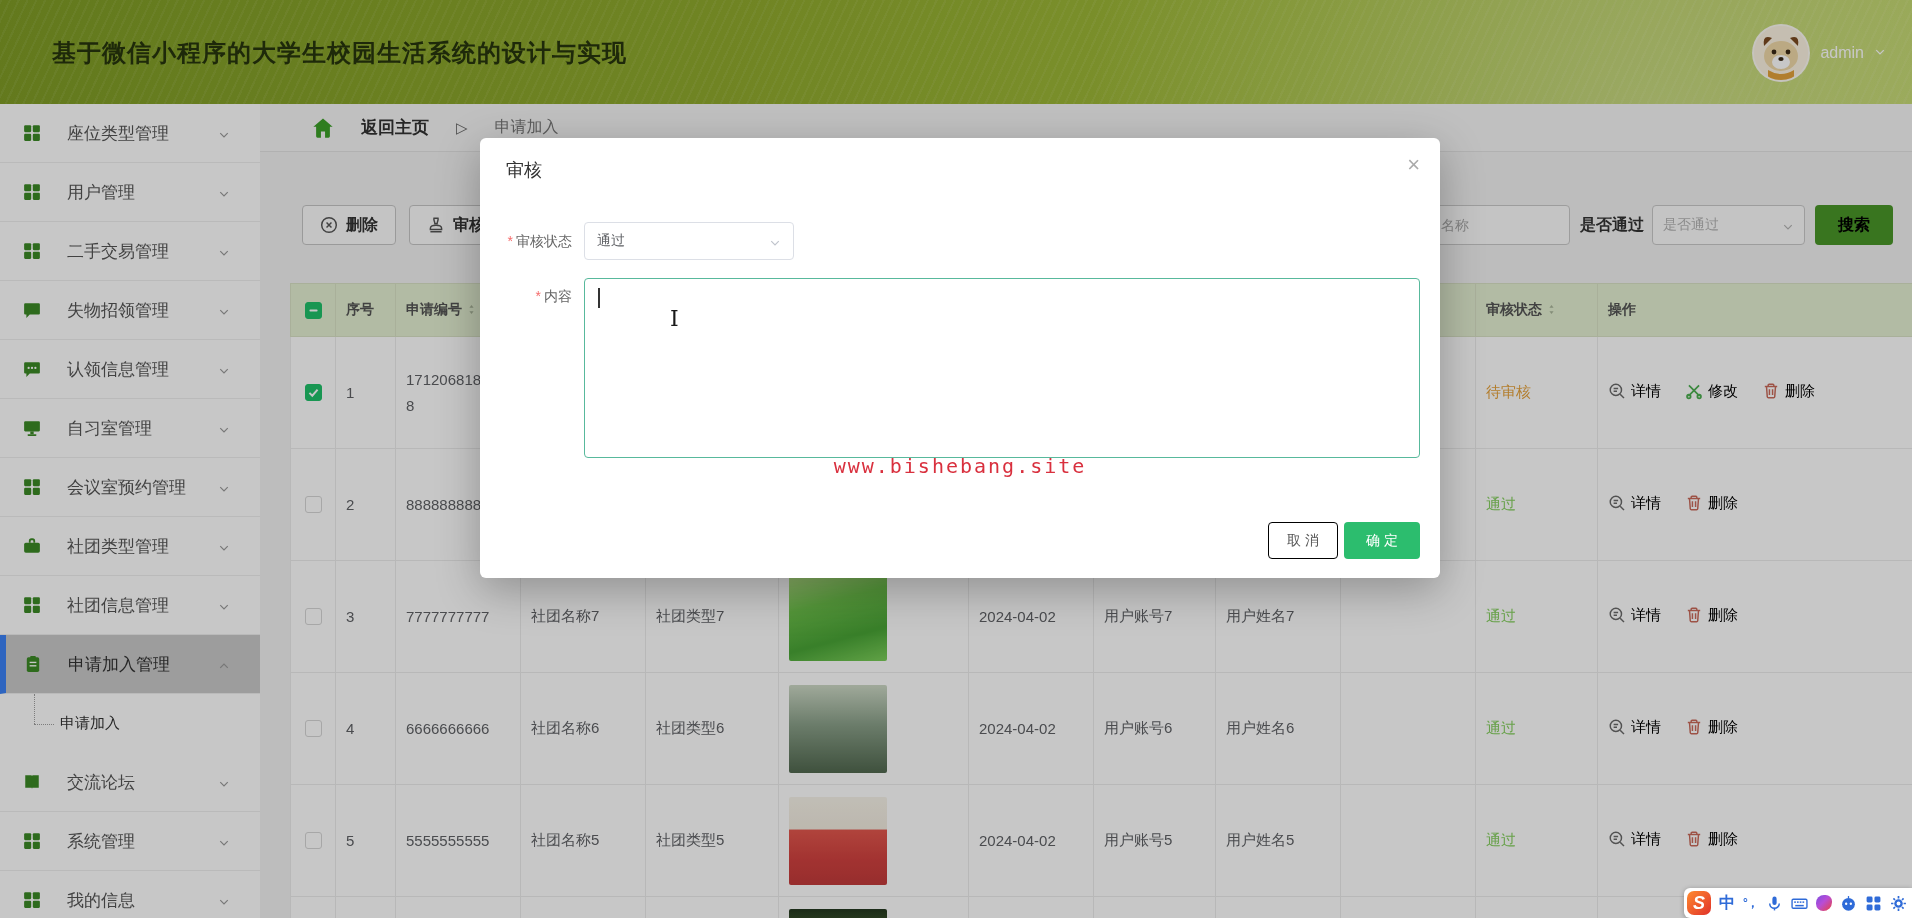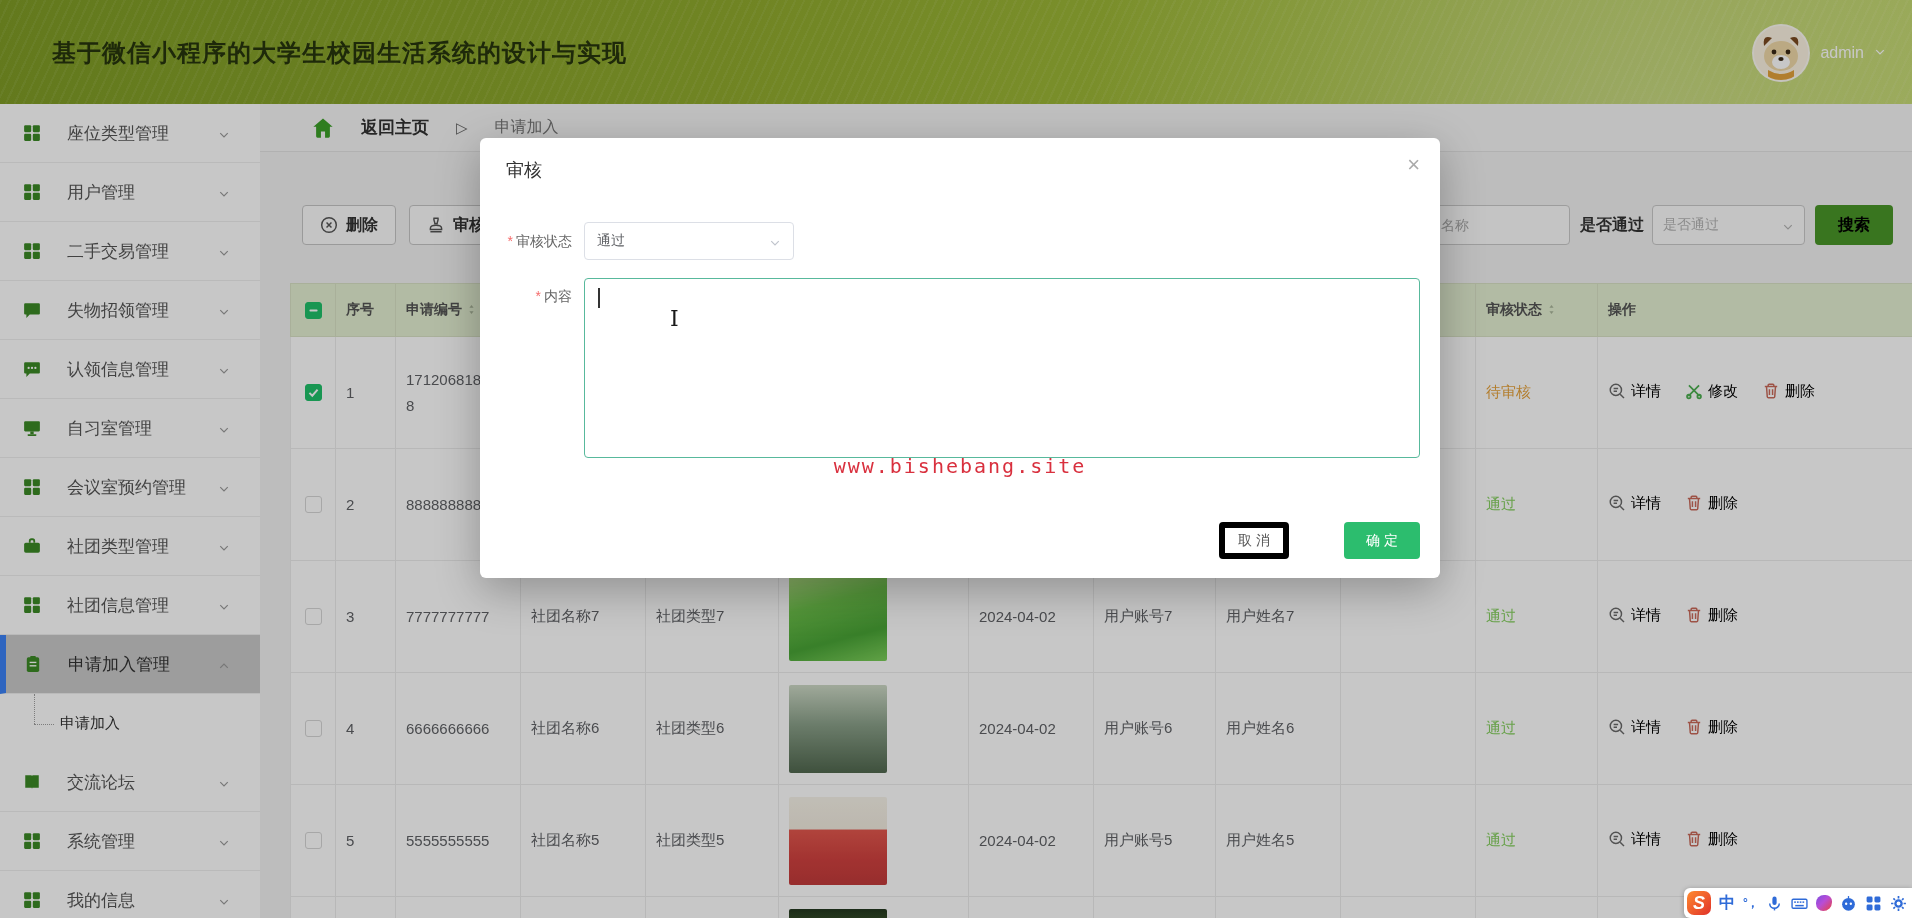--- a/index.html
+++ b/index.html
@@ -113,21 +113,21 @@
   .m-select .chev{color:#c0c4cc;width:12px;height:12px}
   .m-select .chev svg{width:12px;height:12px}
   .m-textarea{position:absolute;left:104px;top:140px;width:836px;height:180px;border:1px solid #58b99c;
     border-radius:4px;box-sizing:border-box;cursor:text}
   .caret{position:absolute;left:13px;top:9px;width:1.5px;height:20px;background:#333;animation:blink 1s steps(1) infinite}
   @keyframes blink{50%{opacity:0}}
   .ibeam{position:absolute;left:190px;top:168px;font-family:"DejaVu Serif",serif;font-size:22px;color:#1a1a1a;z-index:12}
   .watermark{position:absolute;left:50%;transform:translateX(-50%);top:316px;color:#d9303e;
     font-family:"DejaVu Sans Mono",monospace;font-size:20px;letter-spacing:2px;white-space:nowrap}
   .btn{position:absolute;top:384px;height:37px;border-radius:4px;font-size:14px;cursor:pointer;font-family:inherit}
-  .btn-cancel{left:739px;width:70px;background:#fff;border:6px solid #000000;color:#555}
+  .btn-cancel{left:788px;width:70px;background:#fff;border:1px solid #000000;color:#555}
   .btn-confirm{left:864px;width:76px;background:#2cbd6e;border:none;color:#fff}
 
   
   .ime{position:absolute;right:0;bottom:0;height:30px;width:228px;background:#fff;
     border-radius:6px 0 0 6px;box-shadow:0 1px 5px rgba(0,0,0,.3);z-index:20;
     display:flex;align-items:center;gap:8px;padding-left:3px;overflow:hidden;box-sizing:border-box}
   .ime .iic{width:17px;height:17px;color:#2f6bd8;flex:0 0 auto}
   .ime .iic svg{width:17px;height:17px}
   .ime-s{width:24px;height:24px;background:linear-gradient(135deg,#ff8a2f,#e0322a);border-radius:7px;
     color:#fff;font-weight:800;font-style:italic;font-size:18px;display:flex;align-items:center;

